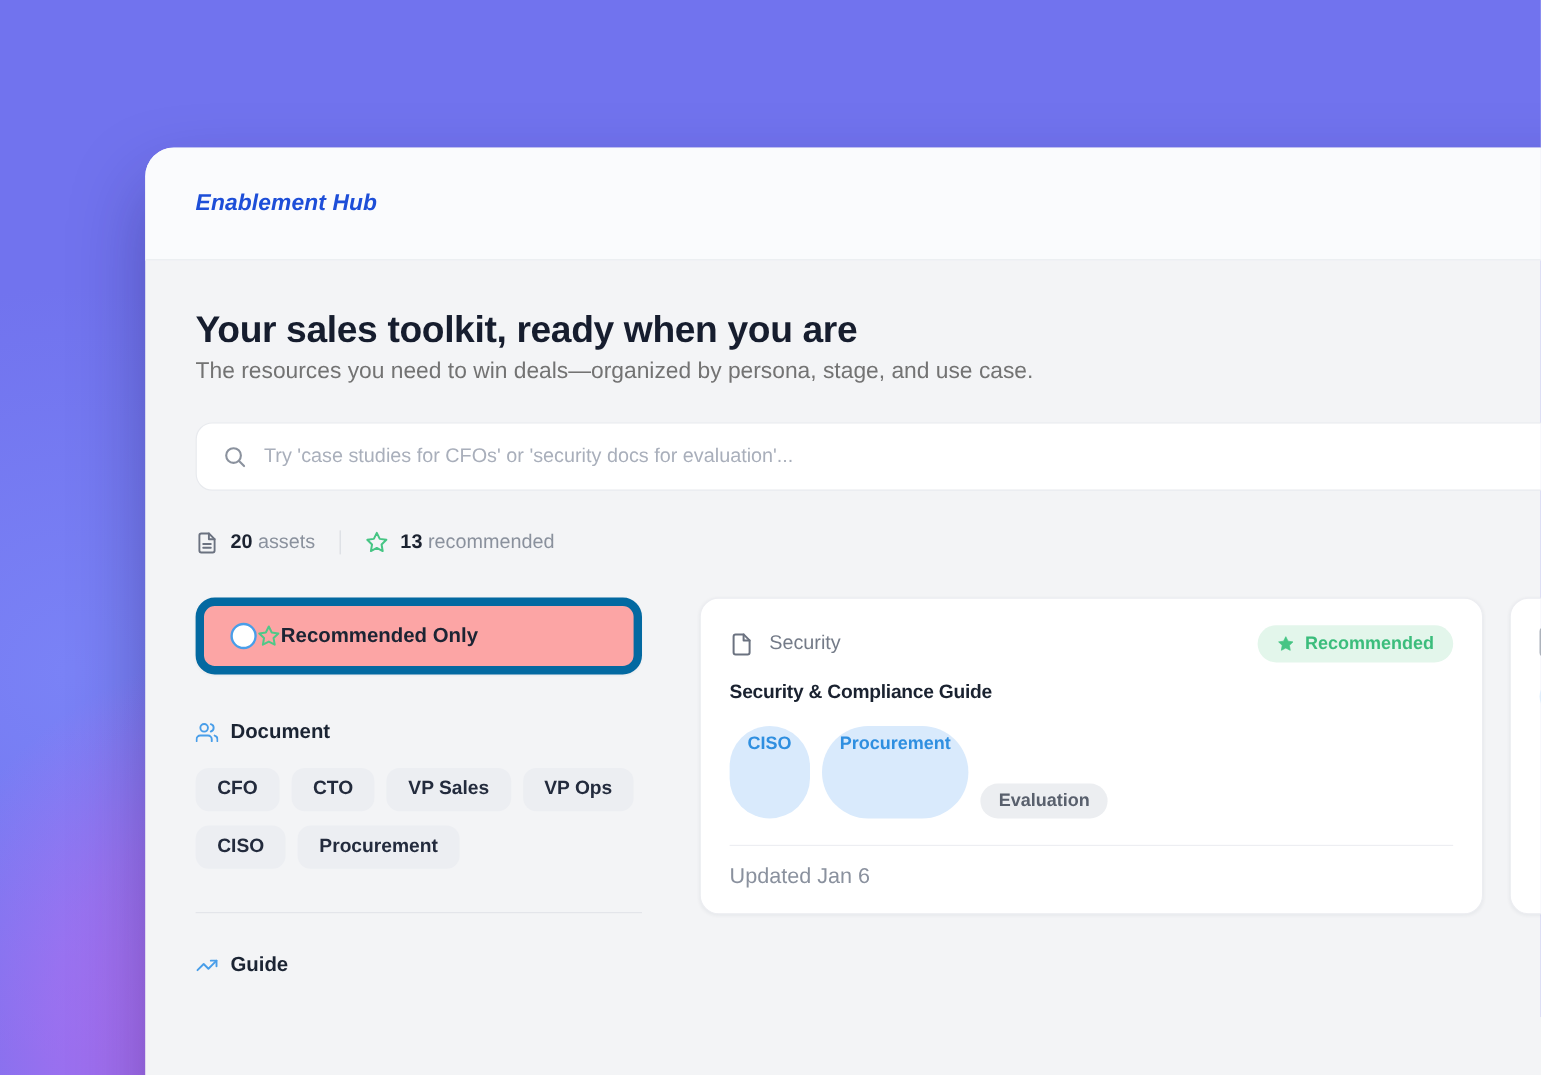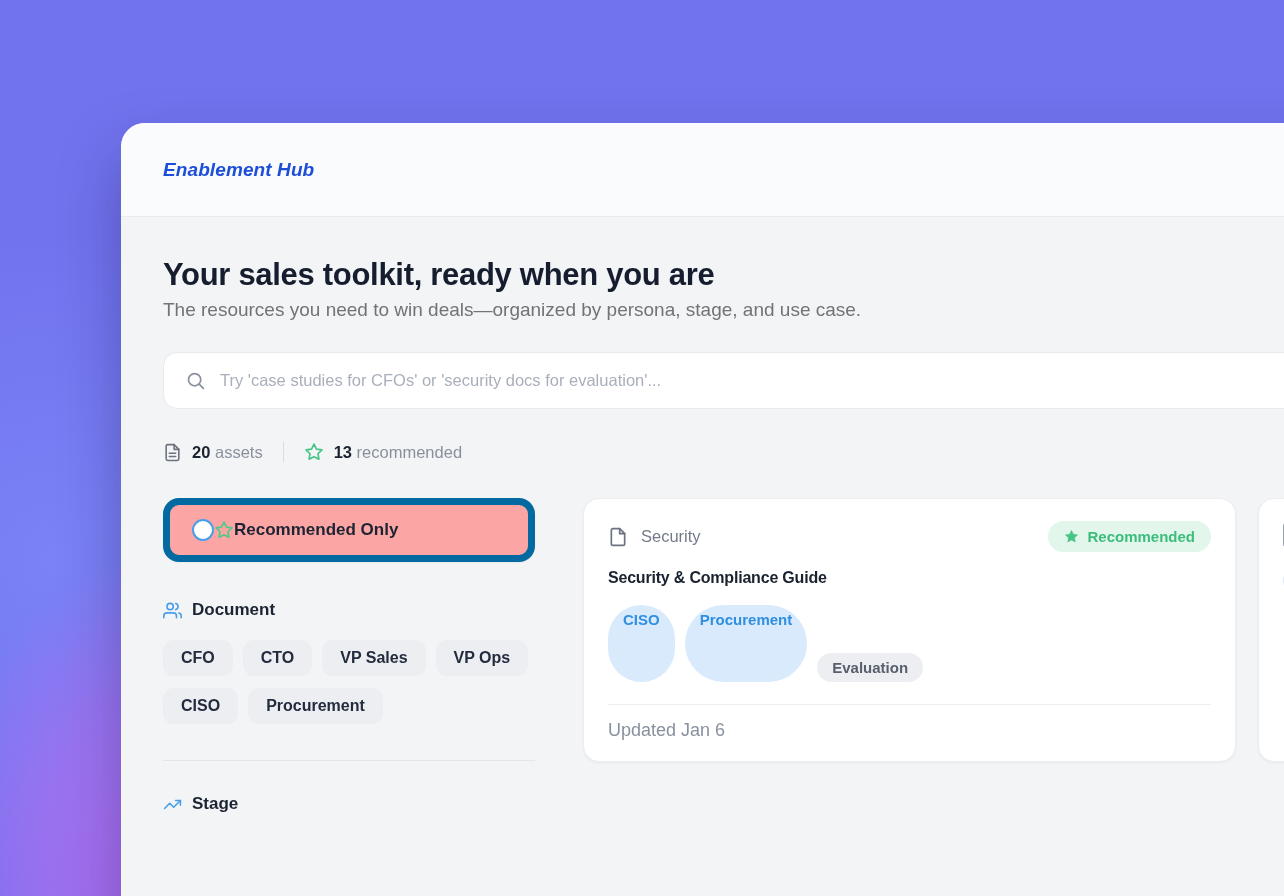--- a/index.html
+++ b/index.html
@@ -213,21 +213,21 @@
           <span class="chip">Procurement</span>
         </div>
 
         <div class="sidebar-divider"></div>
 
         <div class="filter-header stage-header">
           <svg width="19" height="19" viewBox="0 0 24 24" fill="none" stroke="#499ee9" stroke-width="2" stroke-linecap="round" stroke-linejoin="round">
             <polyline points="22 7 13.5 15.5 8.5 10.5 2 17"></polyline>
             <polyline points="16 7 22 7 22 13"></polyline>
           </svg>
-          <span>Stage</span>
+          <span>Guide</span>
         </div>
 
       </div>
 
       <div class="cards">
 
         <div class="asset-card">
           <div class="card-top">
             <div class="card-type">
               <svg width="20" height="22" viewBox="0 0 24 24" fill="none" stroke="#6b7280" stroke-width="2" stroke-linecap="round" stroke-linejoin="round">

